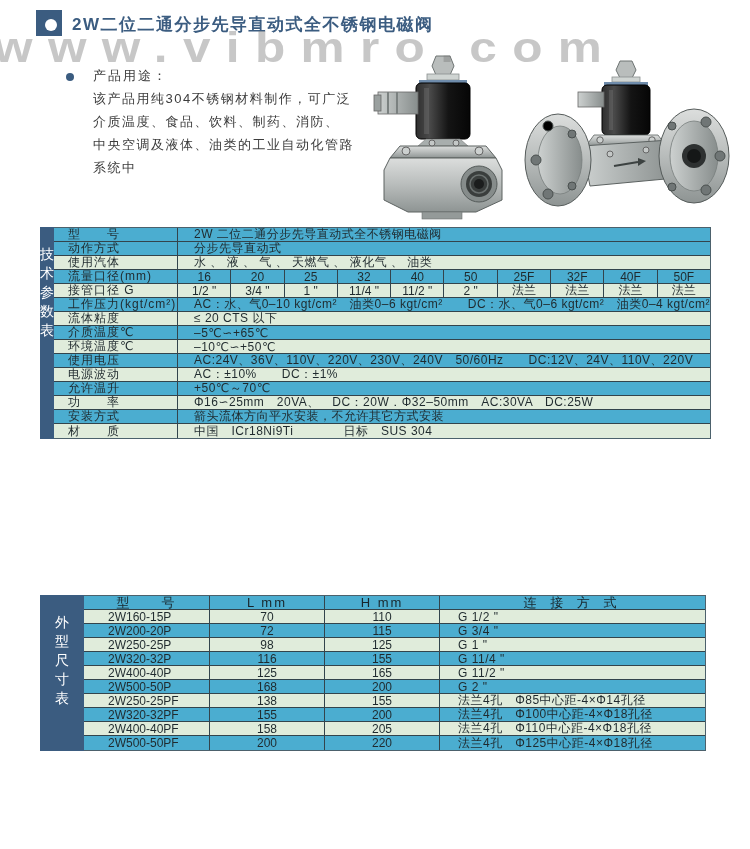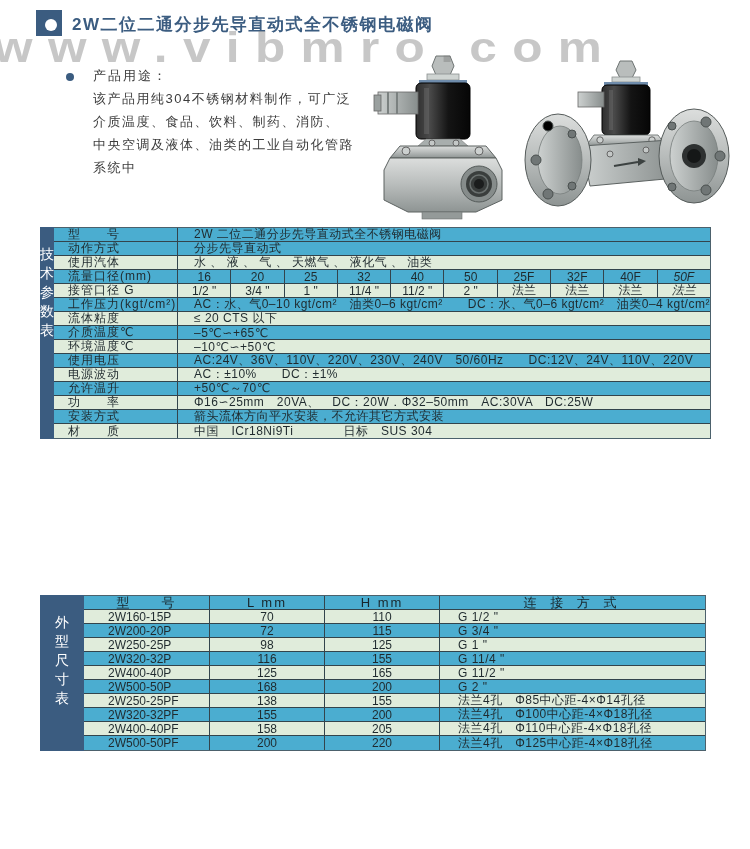--- a/index.html
+++ b/index.html
@@ -39,21 +39,21 @@
   .tbl{flex:1;border:1px solid #4c616c;border-left:none;box-sizing:border-box;}
   .trow{display:flex;height:14px;box-sizing:border-box;border-bottom:1px solid #33444c;}
   .trow:last-child{border-bottom:none;}
   .trow.blue{background:var(--rowBlue,#4badd0);}
   .trow.light{background:var(--rowLight,#e0ecdb);}
   .cell{box-sizing:border-box;display:flex;align-items:center;font-size:12px;color:#1f2a2e;
     overflow:hidden;white-space:nowrap;}
   .cell.label{width:124px;flex:none;padding-left:14px;border-right:1px solid #33444c;letter-spacing:1px;}
   .cell.value{flex:1;padding-left:16px;letter-spacing:0.5px;}
   .cell.data{flex:1;justify-content:center;border-right:1px solid #33444c;}
-  .cell.data:last-child{border-right:none;font-style:italic;}
+  .cell.data:last-child{border-right:none;}
   
   .cell.c0{width:126px;flex:none;padding-left:24px;border-right:1px solid #33444c;}
   .cell.c1{width:115px;flex:none;justify-content:center;border-right:1px solid #33444c;}
   .cell.c2{width:115px;flex:none;justify-content:center;border-right:1px solid #33444c;}
   .cell.c3{flex:1;padding-left:18px;letter-spacing:0.5px;}
   .trow.head .cell{font-size:13px;color:#18262c;letter-spacing:2px;}
   .trow.head .cell.c0{justify-content:center;padding-left:0;}
   .trow.head .cell.c3{justify-content:center;padding-left:0;letter-spacing:5px;}
 </style>
 </head>

